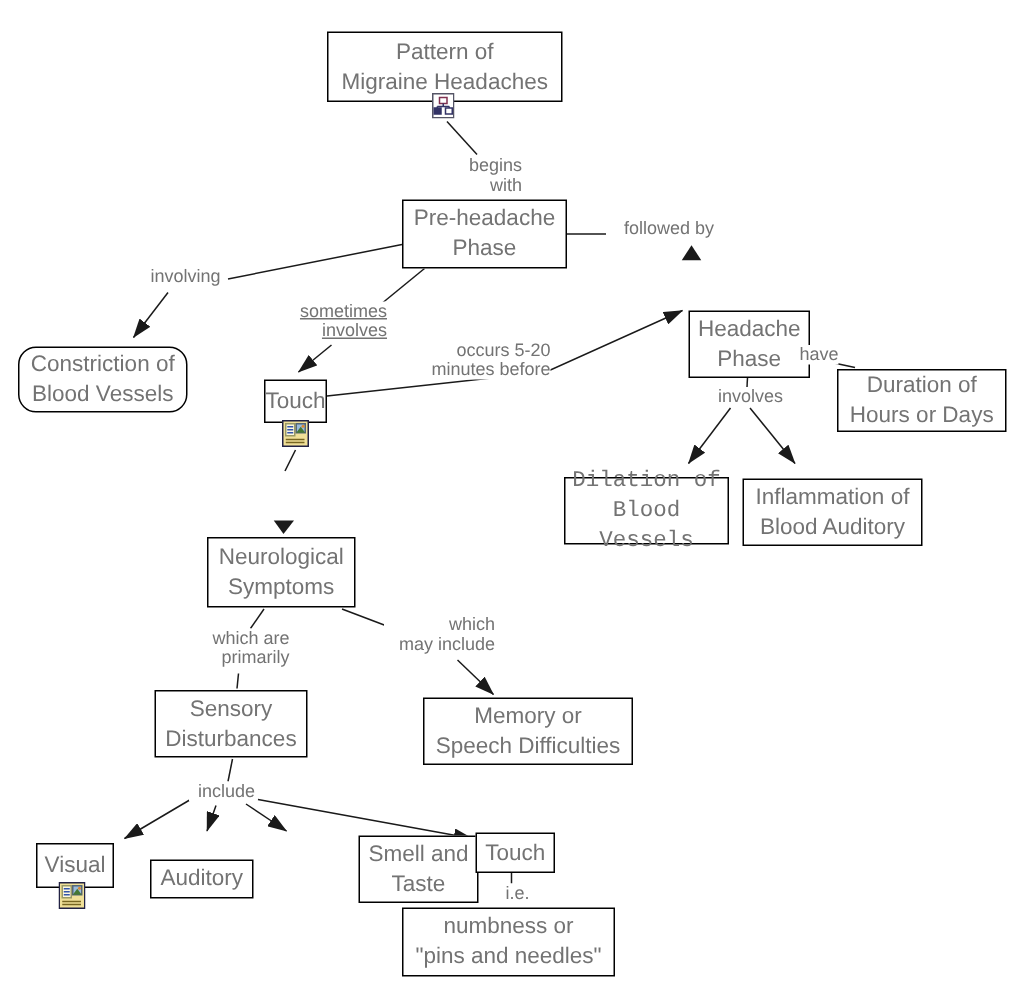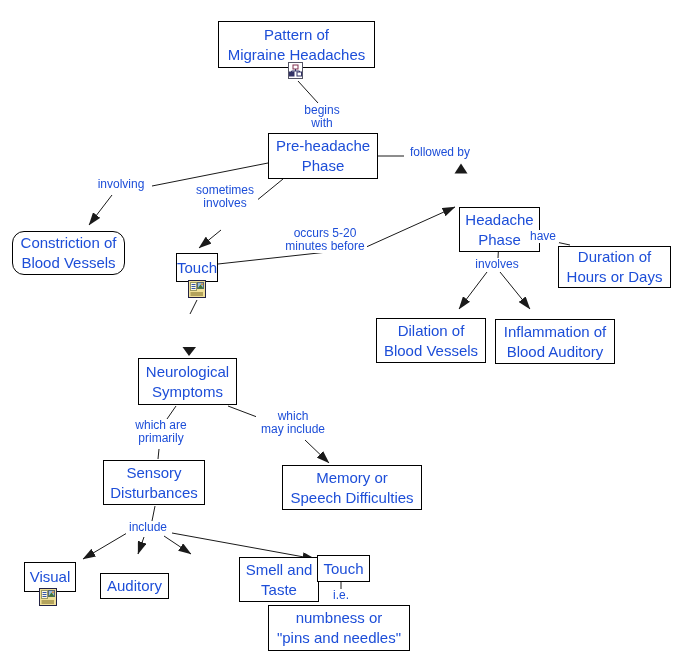--- a/index.html
+++ b/index.html
@@ -1,66 +1,66 @@
 <!DOCTYPE html>
 <html><head>
 <meta charset="utf-8">
 <style>
   html,body{margin:0;padding:0;background:#ffffff;}
   #canvas{
     position:relative;
     width:684px;height:672px;
     background:#ffffff;
     font-family:"Liberation Sans", sans-serif;
-    color:#1d4ed8;
+    color:#737373;
     overflow:hidden;
   }
   #edges{position:absolute;left:0;top:0;width:684px;height:672px;}
   .node{
     position:absolute;
     box-sizing:border-box;
     border:1px solid #000000;
     background:#ffffff;
     display:flex;align-items:center;justify-content:center;
     text-align:center;
     font-size:15px;line-height:20px;
     white-space:pre-line;
     z-index:2;
   }
   .link-label{
     position:absolute;
-    text-align:center;
+    text-align:right;
     font-size:12px;line-height:13px;
     white-space:pre-line;
     background:#ffffff;
     z-index:3;
   }
   .res-icon{position:absolute;z-index:4;line-height:0;}
   
   #n-pattern      {left:218px;top:21px;width:157px;height:47px;}
   #n-prehead      {left:268px;top:133px;width:110px;height:46px;}
   #n-headache     {left:459px;top:175px;width:81px;height:45px;margin-top:32px;}
   #n-constriction {left:12px;top:231px;width:113px;height:44px;border-radius:12px;}
   #n-aura         {left:176px;top:253px;width:42px;height:29px;}
   #n-duration     {left:558px;top:246px;width:113px;height:42px;}
-  #n-dilation     {left:376px;top:318px;width:110px;height:45px;}
+  #n-dilation     {left:376px;top:318px;width:110px;height:45px;font-family:Liberation Mono, monospace;}
   #n-inflammation {left:495px;top:319px;width:120px;height:45px;}
   #n-neurological {left:138px;top:358px;width:99px;height:47px;}
   #n-sensory      {left:103px;top:460px;width:102px;height:45px;}
   #n-memory       {left:282px;top:465px;width:140px;height:45px;}
   #n-visual       {left:24px;top:562px;width:52px;height:30px;}
   #n-auditory     {left:100px;top:562px;width:69px;height:26px;margin-top:11px;}
   #n-smell        {left:199px;top:557px;width:80px;height:45px;margin-left:40px;}
   #n-touch        {left:317px;top:555px;width:53px;height:27px;}
   #n-numbness     {left:268px;top:605px;width:142px;height:46px;}
   
   #l-begins   {left:296px;top:104px;width:52px;}
   #l-followed {left:404px;top:146px;width:72px;}
   #l-involving{left:95px;top:178px;width:52px;}
-  #l-sometimes{left:192px;top:184px;width:66px;}
+  #l-sometimes{left:192px;top:201px;width:66px;text-decoration:underline;}
   #l-occurs   {left:283px;top:227px;width:84px;}
   #l-have     {left:527px;top:230px;width:32px;}
   #l-involves {left:472px;top:258px;width:50px;}
   #l-manifest {left:143px;top:314px;width:94px;}
   #l-whichare {left:129px;top:419px;width:64px;}
   #l-whichmay {left:256px;top:410px;width:74px;}
   #l-include  {left:126px;top:521px;width:44px;}
   #l-ie       {left:329px;top:589px;width:24px;}
   
   #i-pattern {left:288px;top:62px;}

